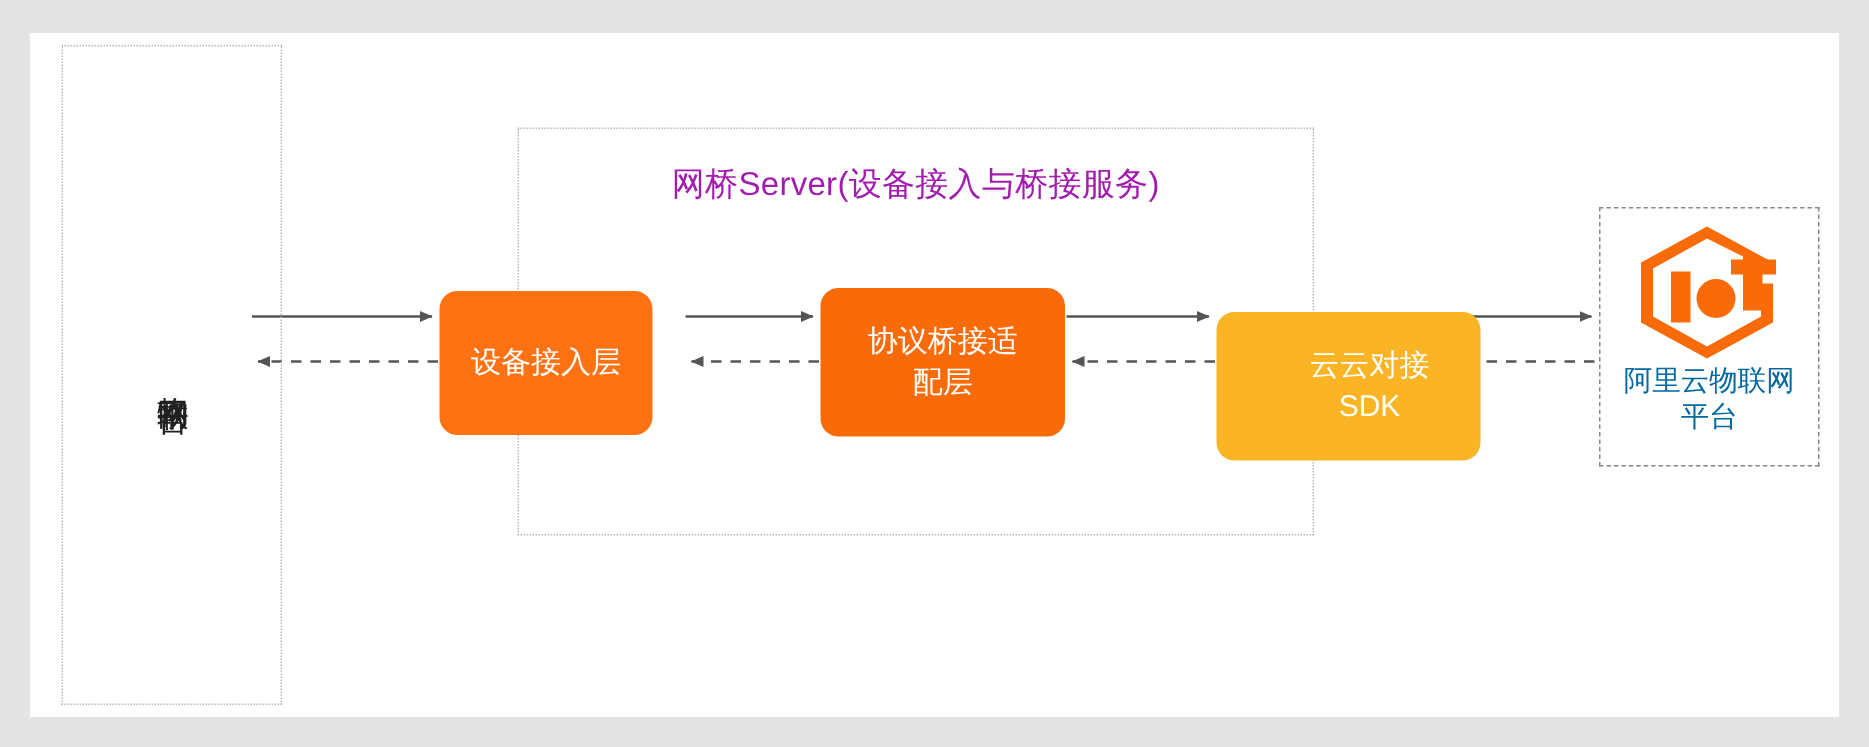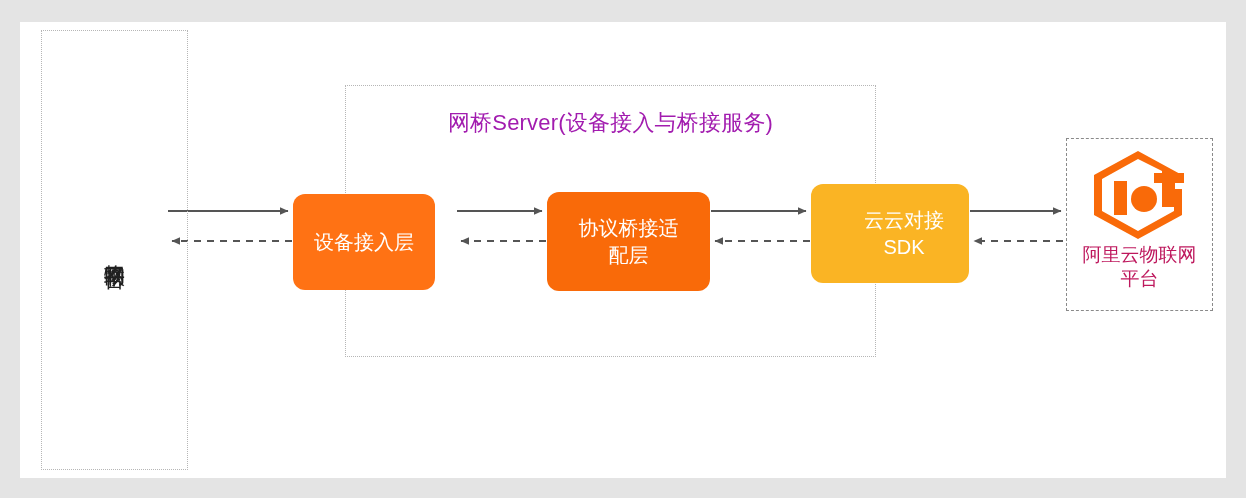--- a/index.html
+++ b/index.html
@@ -101,22 +101,22 @@
   }
   #box-protocol-bridge {
     left: 527px;
     top: 170px;
     width: 163px;
     height: 99px;
     background: #f96a09;
   }
   #box-cloud-sdk {
     left: 791px;
-    top: 162px;
-    width: 158px;
+    top: 186px;
+    width: 176px;
     height: 99px;
     background: #fab424;
     padding-left: 36px;
   }
 
   
   #iot-platform-right {
     left: 1046px;
     top: 116px;
     width: 147px;
@@ -128,21 +128,21 @@
     padding-top: 8px;
   }
   #iot-logo {
     width: 104px;
     height: 94px;
     display: block;
   }
   #iot-platform-right-label {
     margin-top: 2px;
     font-size: 19px;
-    color: #be185d;
+    color: #0369a1;
     text-align: center;
     line-height: 1.25;
     width: 135px;
   }
 
   
   #arrow-layer {
     position: absolute;
     left: 0;
     top: 0;

